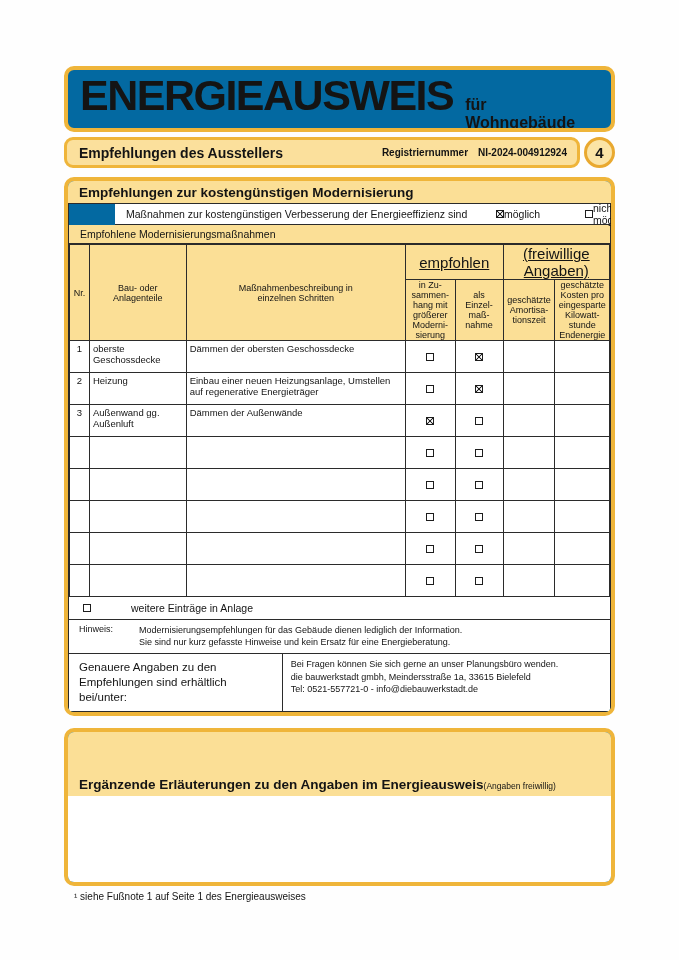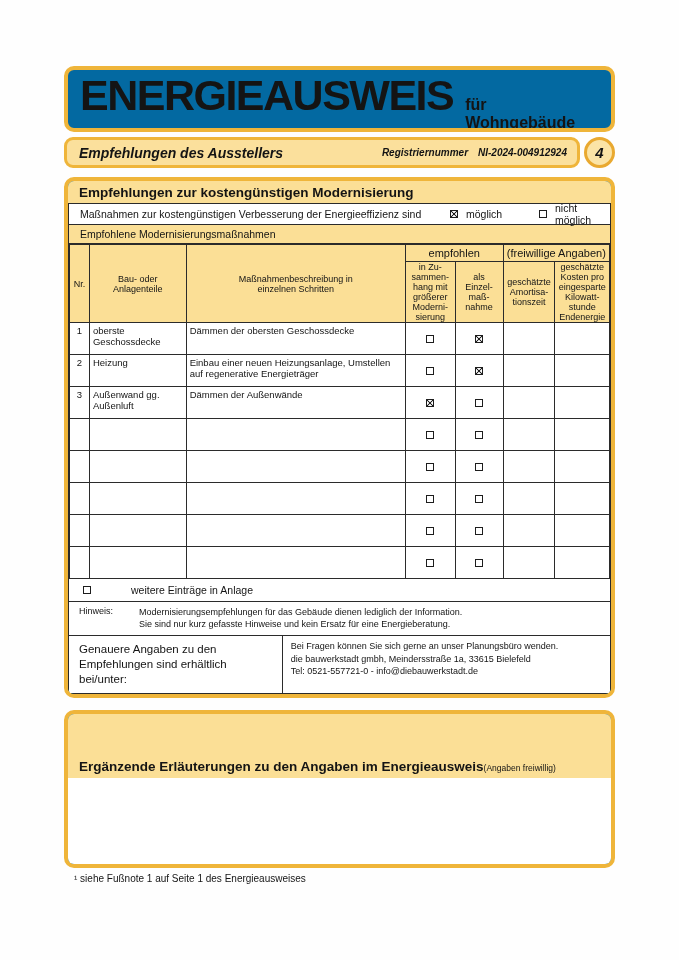--- a/index.html
+++ b/index.html
@@ -10,46 +10,46 @@
   
   .gbox { border:4px solid #efb53a; border-radius:10px; background:#0369a1; overflow:hidden; }
 
   
   .title-box { height:66px; padding:4px 12px 0 12px; }
   .title-line { display:flex; align-items:baseline; }
   .main-title { font-size:43px; font-weight:bold; letter-spacing:-1.5px; line-height:1.0; }
   .title-suffix { font-size:16px; font-weight:bold; margin-left:12px; }
 
   
-  .header-row { display:flex; align-items:center; margin-top:5px; height:31px;font-style:italic; }
+  .header-row { display:flex; align-items:center; margin-top:5px; height:31px; }
   .header-bar { flex:1; height:31px; border:3px solid #efb53a; border-radius:9px;
                 background:#fbe09c; display:flex; align-items:center; padding:0 10px 0 12px; }
   .hb-title { font-size:14px; font-weight:bold; flex:1; }
   .hb-reg-label { font-size:10px; font-weight:bold; margin-right:10px; }
   .hb-reg-num { font-size:10px; font-weight:bold; }
   .page-circle { width:31px; height:31px; margin-left:4px; border:3px solid #e9a930; border-radius:50%;
                  background:#fbe4a6; font-size:15px; font-weight:bold; display:flex;
                  align-items:center; justify-content:center; flex:none; }
 
   
   .main-box { margin-top:9px; }
   .band-title { background:#fbdf96; font-size:13.5px; font-weight:bold; padding:4px 0 3px 11px;
                 border-bottom:1px solid #2b2b2b; }
   .inner { border-left:1px solid #2b2b2b; border-right:1px solid #2b2b2b; border-bottom:1px solid #2b2b2b; }
   .statement-row { position:relative; height:21px; font-size:10.5px; display:flex; align-items:center;
-                   padding-left:11px; background:#fff; border-bottom:1px solid #2b2b2b; }
-  .statement-opt { position:absolute; display:flex; align-items:center; gap:8px; }
+                   padding-left:11px; background:#fff; border-bottom:1px solid #2b2b2b;margin-left:46px; }
+  .statement-opt { position:absolute; display:flex; align-items:center; gap:0; }
   .opt-possible { left:381px; }
   .opt-notpossible { left:470px; }
   .table-caption { background:#fbdf96; font-size:10.5px; padding:3px 0 3px 11px; border-bottom:1px solid #2b2b2b; }
 
   table { width:100%; border-collapse:collapse; table-layout:fixed; }
   th, td { border:1px solid #2b2b2b; }
   th { background:#fbdf96; font-weight:normal; font-size:9px; white-space:pre-line; vertical-align:middle; }
-  th.group { height:17px; font-size:11px; }
+  th.group { height:17px; font-size:15px;text-decoration:underline; }
   th.nocorner { border-top:none; }
   td { background:#fff; font-size:9.5px; vertical-align:top; padding:2px 3px; }
   tr.datarow { height:32px; }
   td.nr-cell { text-align:center; }
   td.cb-cell { text-align:center; vertical-align:middle; }
   col.c-nr{width:3.7%} col.c-comp{width:17.9%} col.c-desc{width:40.6%}
   col.c-w{width:9.2%} col.c-s{width:8.9%} col.c-a{width:9.6%} col.c-k{width:10.1%}
 
   
   .cb { display:inline-block; width:8px; height:8px; border:1px solid #1d1d1d; background:#fff;

